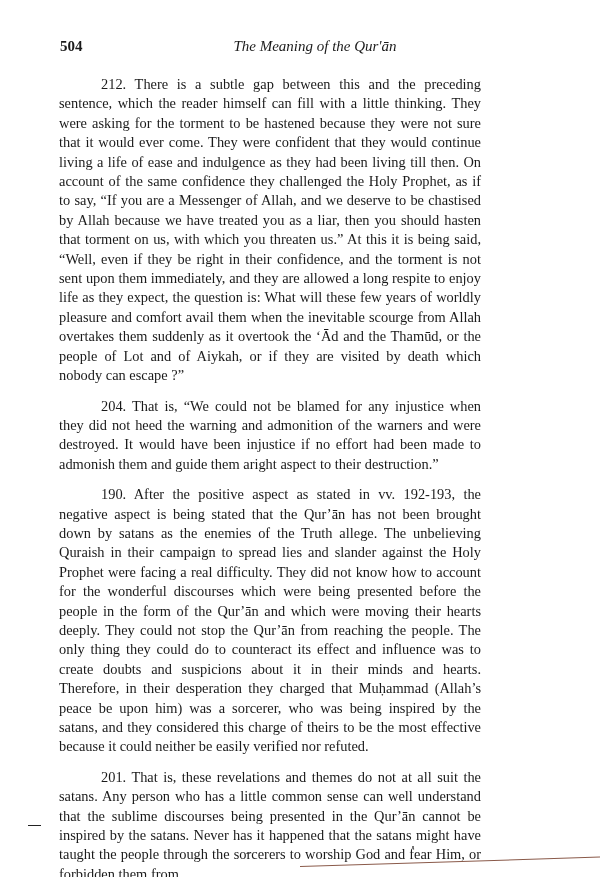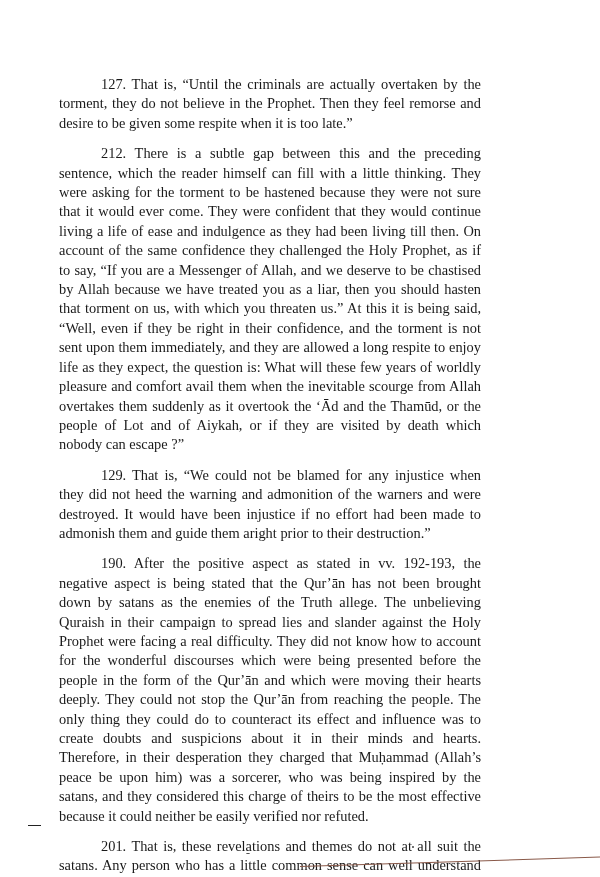--- a/index.html
+++ b/index.html
@@ -85,36 +85,36 @@
       width: 2px; height: 2px;
       background: #444;
       border-radius: 50%;
     }
   </style>
 </head>
 <body>
 
 <div class="page">
 
+  <div class="header">
+    <span class="page-number">504</span>
+    <span class="running-title">The Meaning of the Qur'ān</span>
+  </div>
 
   <div class="body-text">
 
-    <p class="note">
-      <span class="num">127.</span>
-      <span>That is, “Until the criminals are actually overtaken by the torment, they do not believe in the Prophet. Then they feel remorse and desire to be given some respite when it is too late.”</span>
-    </p>
 
     <p class="note">
       <span class="num">212.</span>
       <span>There is a subtle gap between this and the preceding sentence, which the reader himself can fill with a little thinking. They were asking for the torment to be hastened because they were not sure that it would ever come. They were confident that they would continue living a life of ease and indulgence as they had been living till then. On account of the same confidence they challenged the Holy Prophet, as if to say, “If you are a Messenger of Allah, and we deserve to be chastised by Allah because we have treated you as a liar, then you should hasten that torment on us, with which you threaten us.” At this it is being said, “Well, even if they be right in their confidence, and the torment is not sent upon them immediately, and they are allowed a long respite to enjoy life as they expect, the question is: What will these few years of worldly pleasure and comfort avail them when the inevitable scourge from Allah overtakes them suddenly as it overtook the ‘Ād and the </span><span class="ul">Th</span><span>amūd, or the people of Lot and of Aiykah, or if they are visited by death which nobody can escape ?”</span>
     </p>
 
     <p class="note">
-      <span class="num">129.</span>
-      <span>That is, “We could not be blamed for any injustice when they did not heed the warning and admonition of the warners and were destroyed. It would have been injustice if no effort had been made to admonish them and guide them aright prior to their destruction.”</span>
+      <span class="num">204.</span>
+      <span>That is, “We could not be blamed for any injustice when they did not heed the warning and admonition of the warners and were destroyed. It would have been injustice if no effort had been made to admonish them and guide them aright aspect to their destruction.”</span>
     </p>
 
     <p class="note">
       <span class="num">190.</span>
       <span>After the positive aspect as stated in vv. 192-193, the negative aspect is being stated that the Qur’ān has not been brought down by satans as the enemies of the Truth allege. The unbelieving Quraish in their campaign to spread lies and slander against the Holy Prophet were facing a real difficulty. They did not know how to account for the wonderful discourses which were being presented before the people in the form of the Qur’ān and which were moving their hearts deeply. They could not stop the Qur’ān from reaching the people. The only thing they could do to counteract its effect and influence was to create doubts and suspicions about it in their minds and hearts. Therefore, in their desperation they charged that Muḥammad (Allah’s peace be upon him) was a sorcerer, who was being inspired by the satans, and they considered this charge of theirs to be the most effective because it could neither be easily verified nor refuted.</span>
     </p>
 
     <p class="note">
       <span class="num">201.</span>
       <span>That is, these revelations and themes do not at all suit the satans. Any person who has a little common sense can well understand that the sublime discourses being presented in the Qur’ān cannot be inspired by the satans. Never has it happened that the satans might have taught the people through the sorcerers to worship God and fear Him, or forbidden them from </span>

